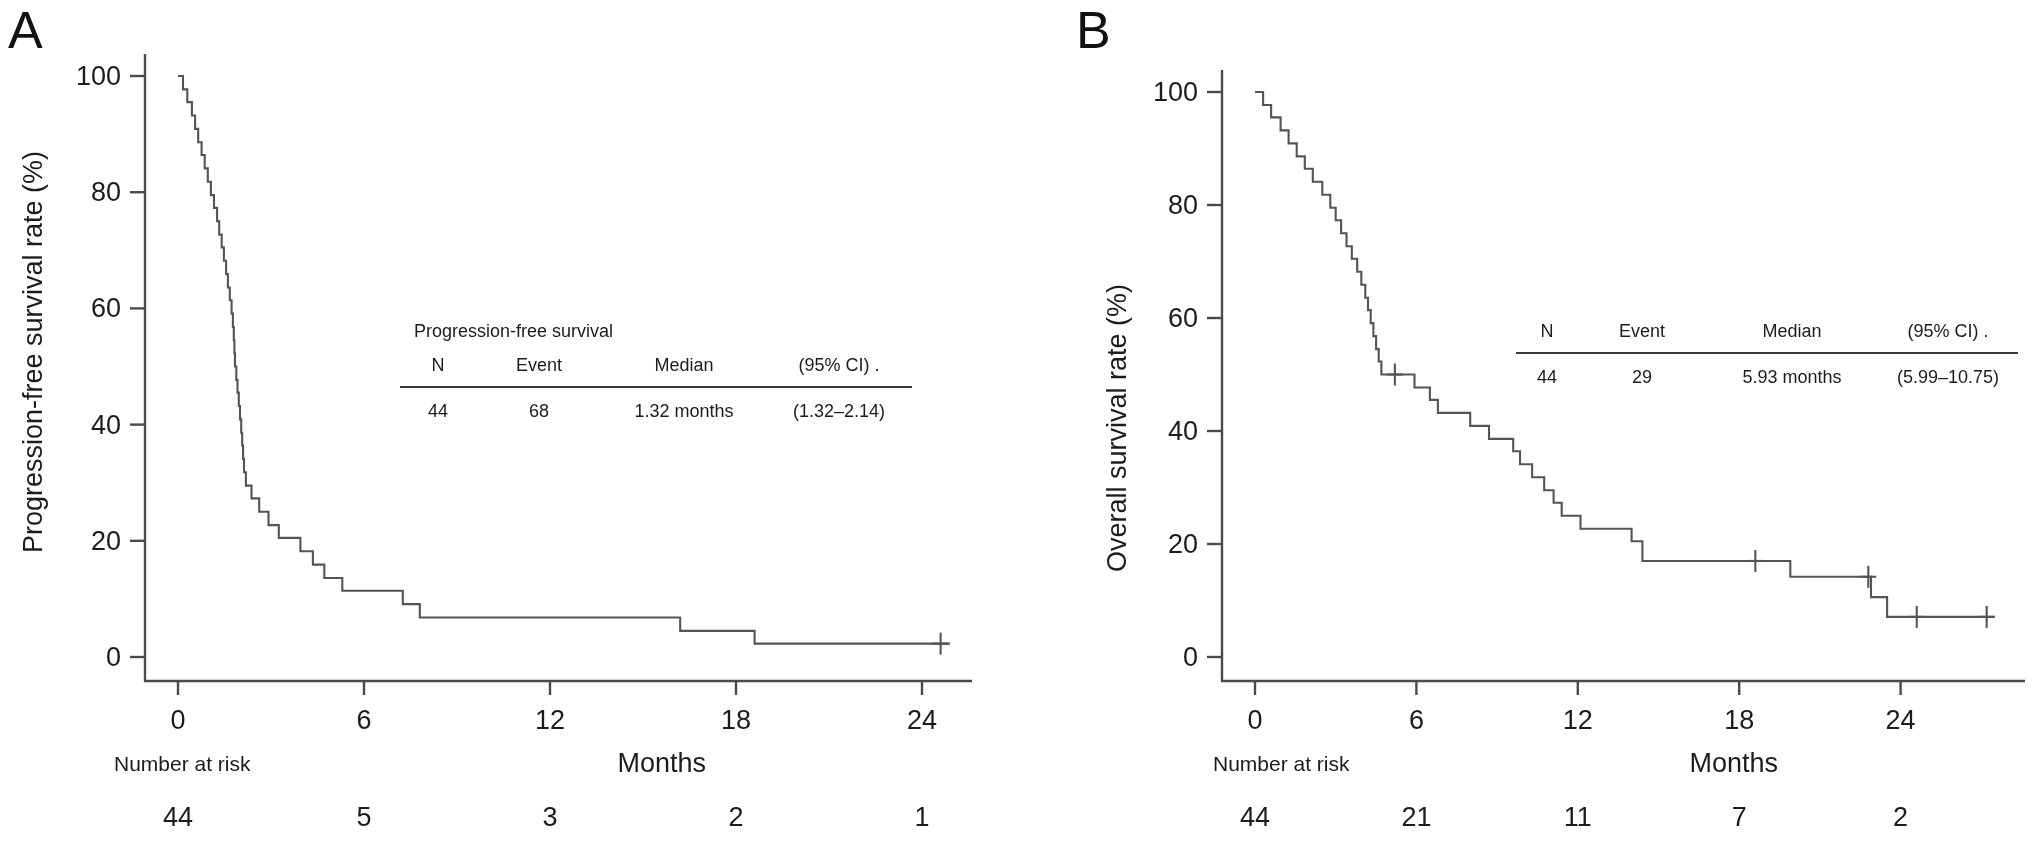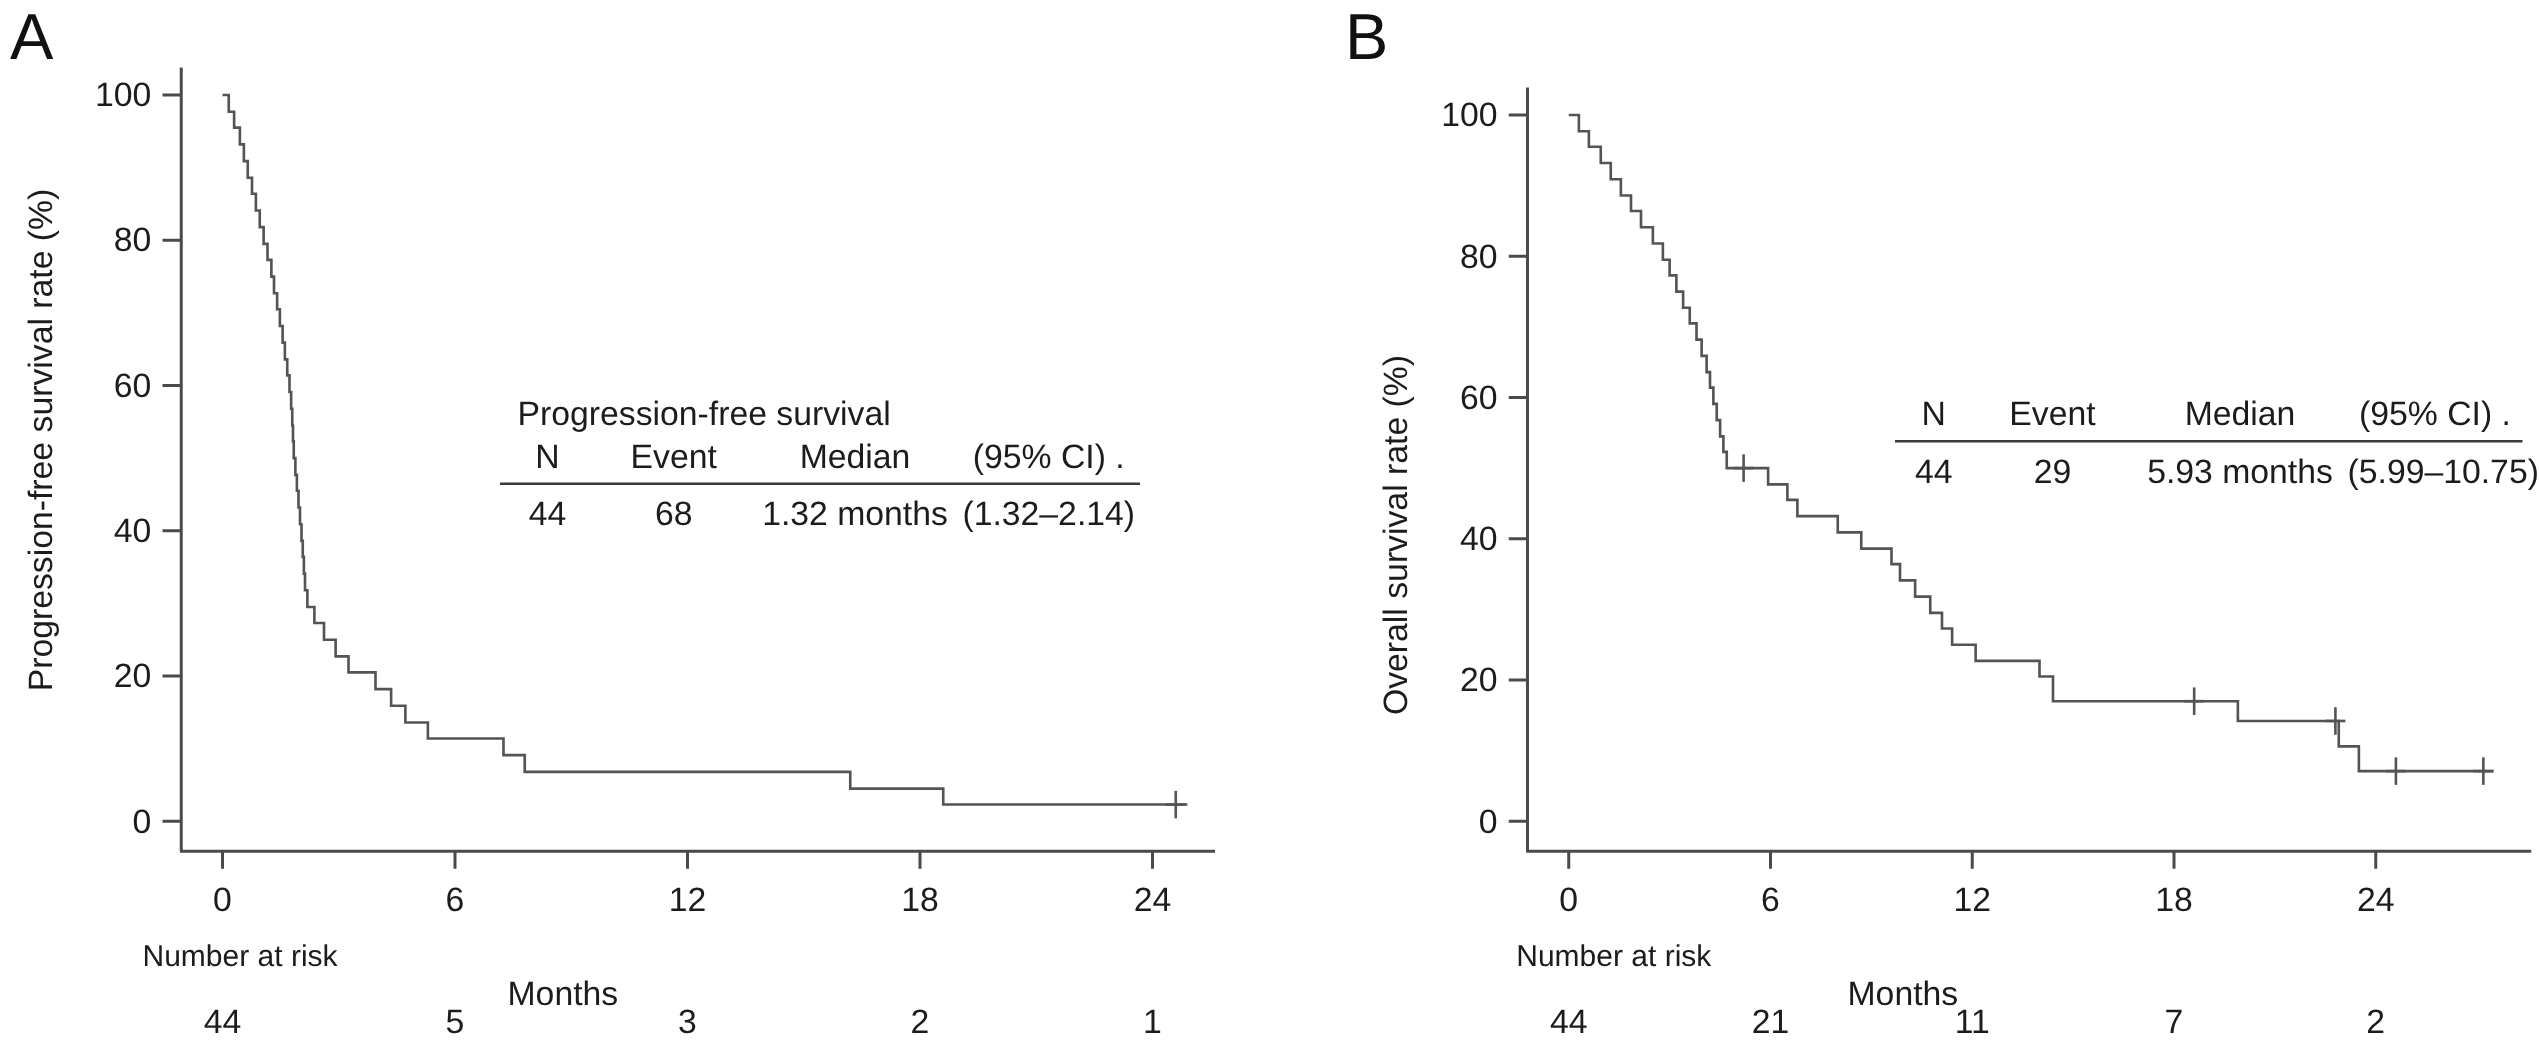--- a/index.html
+++ b/index.html
@@ -15,27 +15,27 @@
   .ax{stroke:#4a4a4a;stroke-width:2.4;fill:none;}
   .curve{stroke:#545454;stroke-width:2.1;fill:none;}
   text.tick,text.risk{font-family:"Liberation Sans","DejaVu Sans",sans-serif;
        font-size:27px;fill:#1c1c1c;}
   .mid{text-anchor:middle;}
   .end{text-anchor:end;}
   .y-label{position:absolute;white-space:nowrap;font-size:27px;
        transform:translate(-50%,-50%) rotate(-90deg);}
   #panel-a .y-label{left:33px;top:352px;}
   #panel-b .y-label{left:101px;top:428px;}
-  .x-label{position:absolute;top:780px;width:300px;text-align:left;font-size:27px;}
+  .x-label{position:absolute;top:748px;width:300px;text-align:right;font-size:27px;}
   #panel-a .x-label{left:406px;}
   #panel-b .x-label{left:462px;}
-  .risk-label{position:absolute;top:752px;white-space:nowrap;font-size:24px;}
+  .risk-label{position:absolute;top:752px;white-space:nowrap;font-size:21px;}
   #panel-a .risk-label{left:114px;}
   #panel-b .risk-label{left:197px;}
-  .stats{position:absolute;top:314px;font-size:27px;line-height:34px;}
+  .stats{position:absolute;top:314px;font-size:18px;line-height:34px;}
   #panel-a .stats{left:400px;width:512px;}
   #panel-b .stats{left:500px;width:502px;}
   .stats-title{padding-left:14px;white-space:nowrap;}
   .stats-row{display:flex;padding-bottom:4px;}
   .stats-row span{display:block;text-align:center;white-space:nowrap;}
   .stats-rule{border-top:2.4px solid #3a3a3a;height:0;margin:0 0 6px 0;}
   #panel-a .c1{width:76px;}  #panel-a .c2{width:126px;}
   #panel-a .c3{width:164px;} #panel-a .c4{width:146px;}
   #panel-b .c1{width:62px;}  #panel-b .c2{width:128px;}
   #panel-b .c3{width:172px;} #panel-b .c4{width:140px;}

